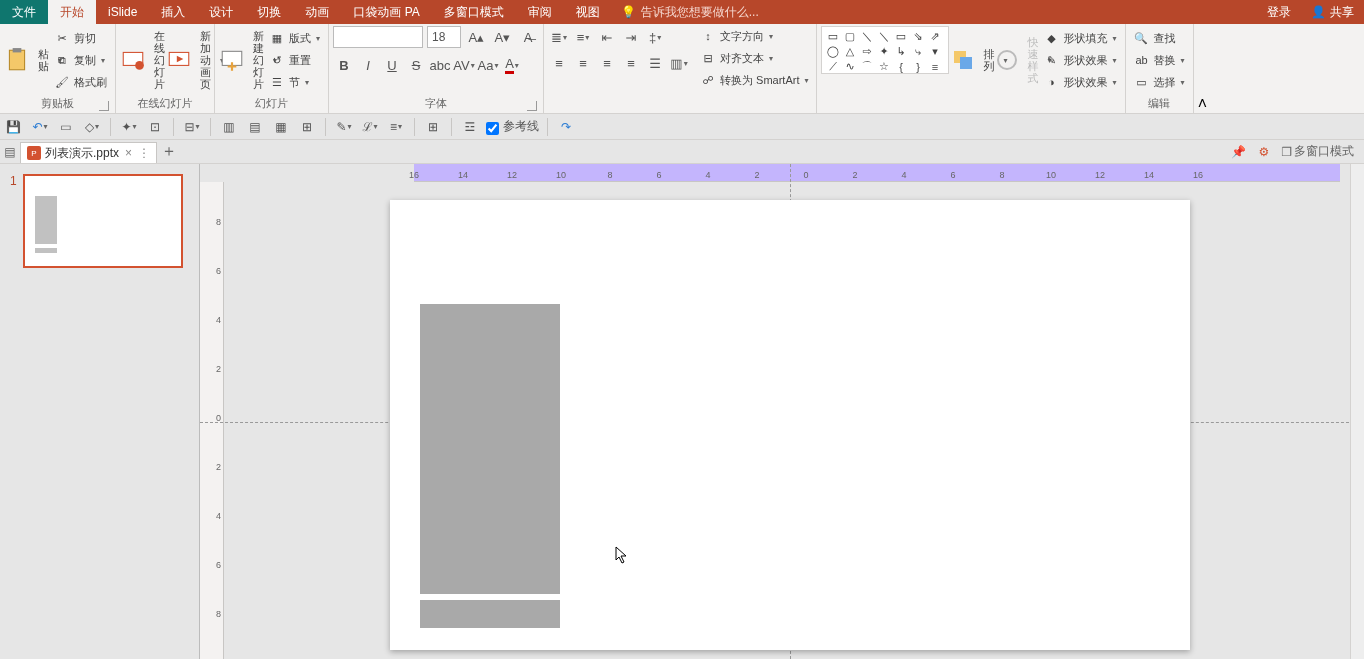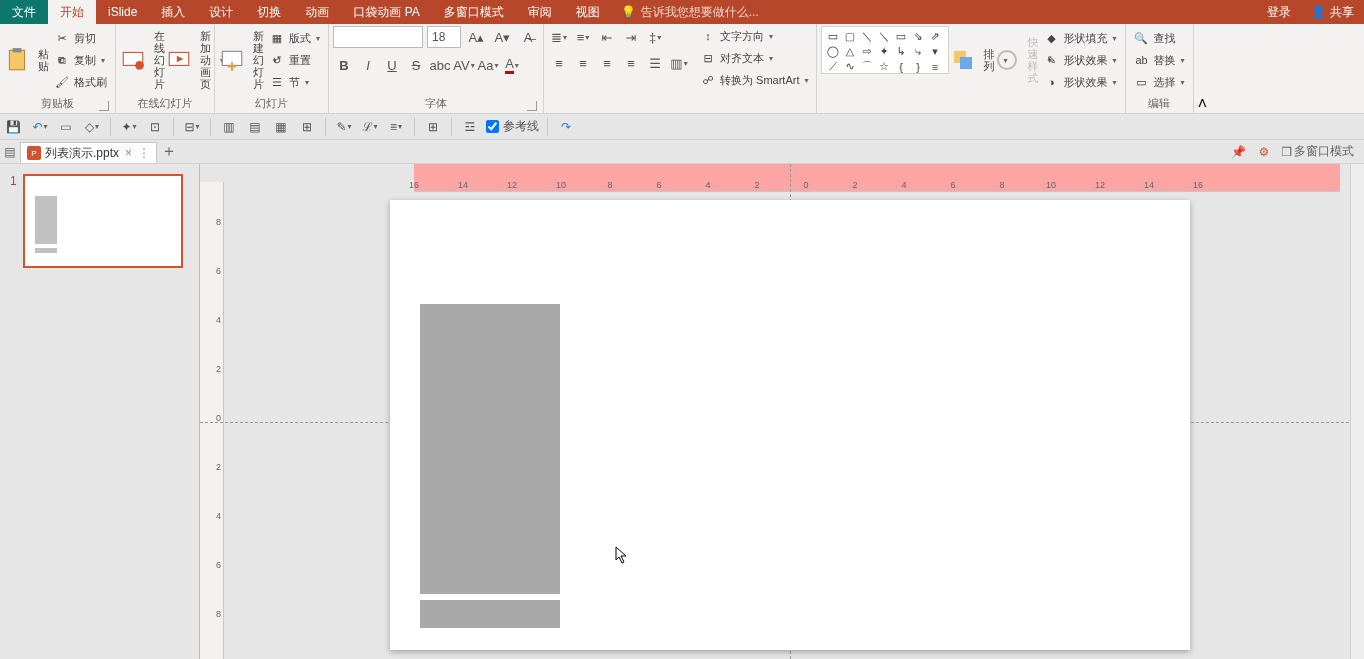--- a/index.html
+++ b/index.html
@@ -40,21 +40,21 @@
 .paratxt { display: flex; flex-direction: column; gap: 2px; padding-left: 4px; }
 .shapesbox { width: 128px; height: 48px; border: 1px solid #d4d2d0; background: #fff; display: flex; flex-wrap: wrap; padding: 2px; gap: 0; overflow: hidden; }
 .shapesbox span { width: 17px; height: 15px; display: flex; align-items: center; justify-content: center; font-size: 11px; color: #444; }
 .drawright { display: flex; }
 .collapse { width: 18px; display: flex; align-items: flex-end; justify-content: center; border-right: none; }
 
 
 .qat { background: #e6e6e6; height: 26px; border-bottom: 1px solid #d4d2d0; display: flex; align-items: center; padding: 0 4px; gap: 6px; font-size: 12px; color: #555; }
 .qat .sep { width: 1px; height: 18px; background: #c8c6c4; margin: 0 2px; }
 .qat .qb { width: 20px; height: 20px; display: flex; align-items: center; justify-content: center; cursor: pointer; }
-.qat .chkline { display: flex; align-items: center; gap: 4px; }
+.qat .chkline { display: flex; align-items: flex-end; gap: 4px; }
 
 
 .doctabbar { background: #e6e6e6; height: 24px; border-bottom: 1px solid #d4d2d0; display: flex; align-items: stretch; }
 .doctabbar .pre { width: 20px; display: flex; align-items: center; justify-content: center; color: #666; font-size: 12px; }
 .doctab { display: flex; align-items: center; gap: 4px; border: 1px solid #c8c6c4; background: #fff; border-bottom: none; padding: 0 6px; font-size: 12px; color: #333; margin-top: 2px; }
 .doctab .pico { width: 14px; height: 14px; background: #d35230; border-radius: 2px; color: #fff; font-size: 8px; display: flex; align-items: center; justify-content: center; }
 .doctab .x { color: #888; cursor: pointer; padding: 0 2px; }
 .doctab .dots { color: #888; }
 .doctabbar .plus { width: 24px; display: flex; align-items: center; justify-content: center; color: #666; font-size: 16px; cursor: pointer; }
 .doctabbar .spacer { flex: 1; }
@@ -63,21 +63,21 @@
 
 
 .workarea { flex: 1; display: flex; background: #e6e6e6; overflow: hidden; }
 .thumbpane { width: 200px; border-right: 1px solid #bcbcbc; background:#e6e6e6; padding: 10px; }
 .thumbwrap { display: flex; gap: 6px; }
 .thumbwrap .num { font-size: 12px; color:#b7472a; }
 .thumb { width: 160px; height: 94px; background: #fff; border: 2px solid #d35230; position: relative; }
 .thumb .r1 { position: absolute; left: 10px; top: 20px; width: 22px; height: 48px; background:#c1c1c1; }
 .thumb .r2 { position: absolute; left: 10px; top: 72px; width: 22px; height: 5px; background:#c1c1c1; }
 .canvaspane { flex: 1; position: relative; overflow: hidden; }
-.hruler { position: absolute; left: 214px; right: 24px; top: 0; height: 28px; background: #fca5a5; border-bottom: 1px solid #c8c6c4; font-size: 9px; color:#666; display:flex; align-items:flex-end; }
+.hruler { position: absolute; left: 214px; right: 24px; top: 0; height: 18px; background: #c4b5fd; border-bottom: 1px solid #c8c6c4; font-size: 9px; color:#666; display:flex; align-items:flex-end; }
 .vruler { position: absolute; left: 0; top: 18px; bottom: 0; width: 24px; background: #f4f2f1; border-right: 1px solid #c8c6c4; }
 .slidewrap { position: absolute; left: 190px; top: 36px; width: 800px; height: 450px; }
 .slide { width: 800px; height: 450px; background: #fff; box-shadow: 0 2px 6px rgba(0,0,0,.3); position: relative; background-image: radial-gradient(#bfbfbf 0.5px, transparent 0.5px); background-size: 10px 10px; }
 .slide .ph1 { position: absolute; left: 30px; top: 104px; width: 140px; height: 290px; background:#a9a9a9; }
 .slide .ph2 { position: absolute; left: 30px; top: 400px; width: 140px; height: 28px; background:#a9a9a9; }
 .guideV { position:absolute; top:0; bottom:0; left: 590px; width:0; border-left: 1px dashed #999; }
 .guideH { position:absolute; left:0; right:0; top: 258px; height:0; border-top: 1px dashed #999; }
 .scroll-r { position:absolute; right:0; top:0; bottom:0; width:14px; background:#eee; border-left:1px solid #d4d2d0; }
 .cursor { position:absolute; left:415px; top:382px; width:12px; height:18px; }
 .cursor svg { width:12px; height:18px; }

